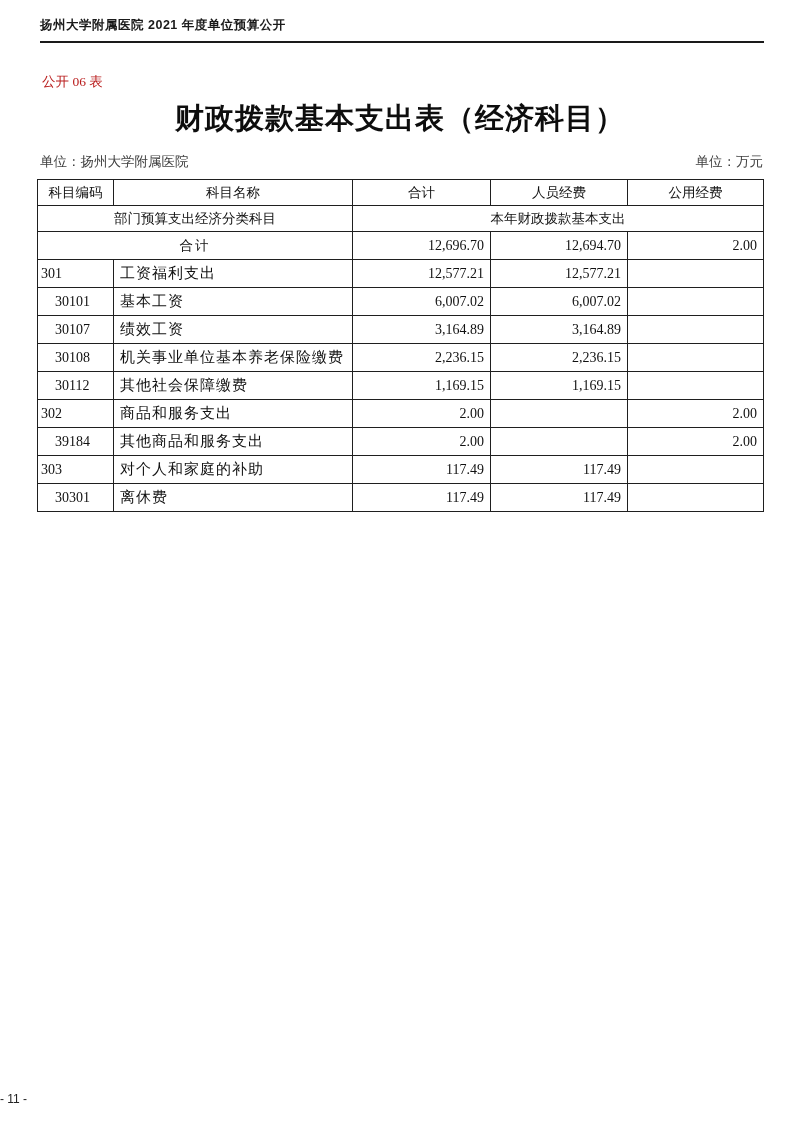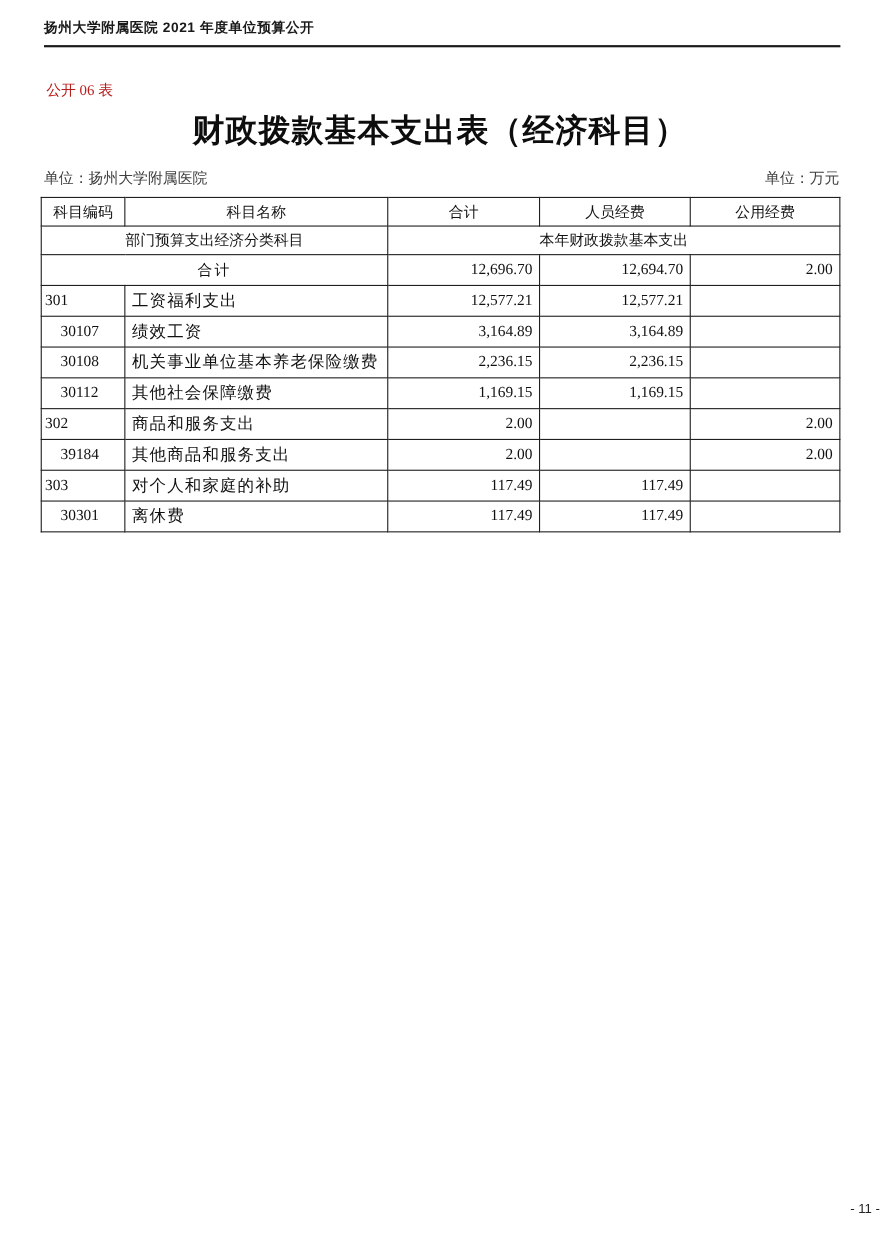--- a/index.html
+++ b/index.html
@@ -83,21 +83,21 @@
   .budget-table td.total-label {
     text-align: center;
     font-size: 13.5px;
     letter-spacing: 2px;
   }
   .page-footer {
     position: absolute;
     top: 1092px;
     left: 0;
     width: 100%;
-    text-align: right;
+    text-align: left;
     font-family: "Liberation Sans", sans-serif;
     font-size: 12px;
     color: #222;
   }
 </style>
 </head>
 <body>
 
 <div class="page">
 
@@ -143,20 +143,27 @@
           <td class="num">2.00</td>
         </tr>
         <tr>
           <td class="code">301</td>
           <td class="name">工资福利支出</td>
           <td class="num">12,577.21</td>
           <td class="num">12,577.21</td>
           <td class="num"></td>
         </tr>
         <tr>
+          <td class="code lvl2">30101</td>
+          <td class="name">基本工资</td>
+          <td class="num">6,007.02</td>
+          <td class="num">6,007.02</td>
+          <td class="num"></td>
+        </tr>
+        <tr>
           <td class="code lvl2">30107</td>
           <td class="name">绩效工资</td>
           <td class="num">3,164.89</td>
           <td class="num">3,164.89</td>
           <td class="num"></td>
         </tr>
         <tr>
           <td class="code lvl2">30108</td>
           <td class="name">机关事业单位基本养老保险缴费</td>
           <td class="num">2,236.15</td>

